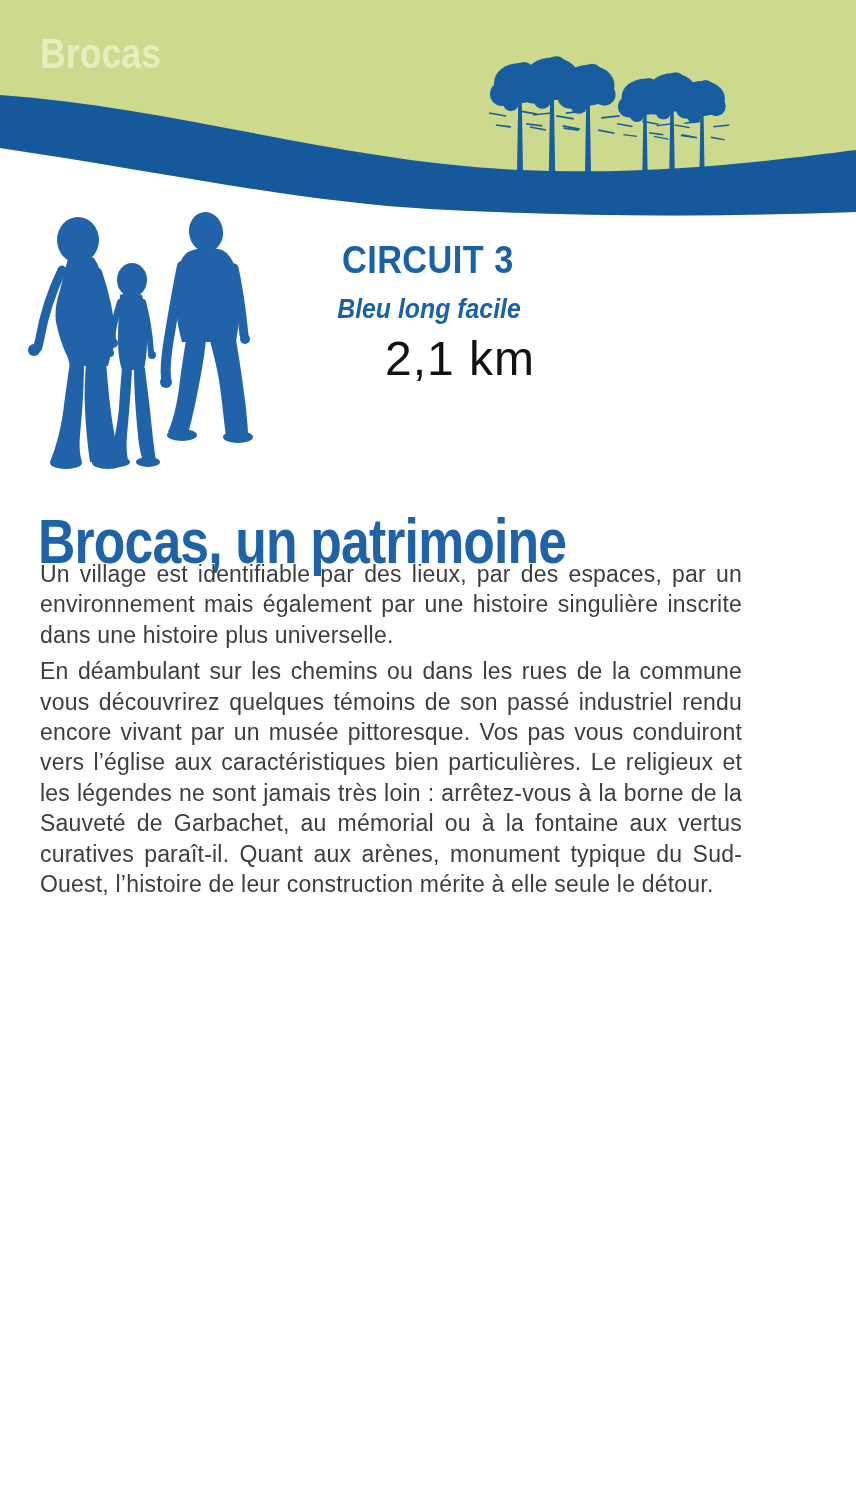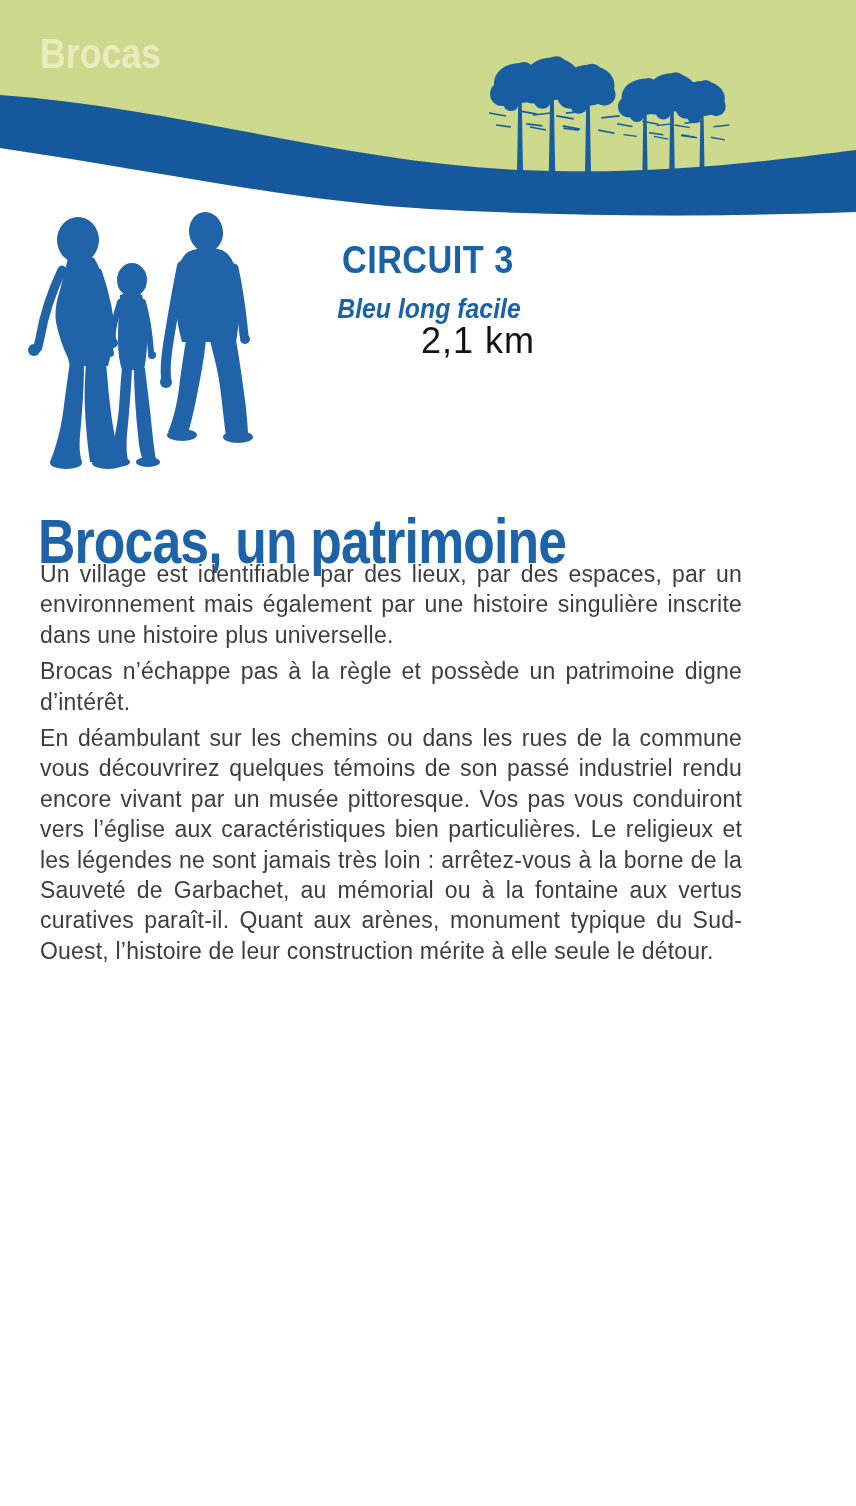--- a/index.html
+++ b/index.html
@@ -30,22 +30,22 @@
     transform:scaleX(.88);transform-origin:center top;
     letter-spacing:0.5px;white-space:nowrap;line-height:1;
   }
   .circuit-subtitle{
     margin-top:17px;
     font-size:27px;font-weight:bold;font-style:italic;color:#1a62a8;
     transform:scaleX(.92);transform-origin:center top;
     white-space:nowrap;line-height:1;
   }
   .circuit-distance{
-    margin-top:0;
-    font-size:36px;font-weight:normal;color:#121212;
+    margin-top:12px;
+    font-size:48px;font-weight:normal;color:#121212;
     letter-spacing:1px;white-space:nowrap;line-height:1;
   }
   
   .article-title{
     position:absolute;left:38px;top:468px;
     font-size:63px;font-weight:bold;color:#1e63a8;
     letter-spacing:-1px;
     transform:scaleX(.82);transform-origin:left top;
     white-space:nowrap;line-height:1;
   }
@@ -136,17 +136,16 @@
   <div class="circuit">
     <div class="circuit-title">CIRCUIT 3</div>
     <div class="circuit-subtitle">Bleu long facile</div>
     <div class="circuit-distance">2,1 km</div>
   </div>
 
   <h1 class="article-title">Brocas, un patrimoine</h1>
 
   <div class="article-body">
     <p>Un village est identifiable par des lieux, par des espaces, par un environnement mais également par une histoire singulière inscrite dans une histoire plus universelle.</p>
-    <p>Brocas n’échappe pas à la règle et possède un patrimoine digne d’intérêt.</p>
     <p>En déambulant sur les chemins ou dans les rues de la commune vous découvrirez quelques témoins de son passé industriel rendu encore vivant par un musée pittoresque. Vos pas vous conduiront vers l’église aux caractéristiques bien particulières. Le religieux et les légendes ne sont jamais très loin : arrêtez-vous à la borne de la Sauveté de Garbachet, au mémorial ou à la fontaine aux vertus curatives paraît-il. Quant aux arènes, monument typique du Sud-Ouest, l’histoire de leur construction mérite à elle seule le détour.</p>
   </div>
 
 </div>
 
 </body></html>

